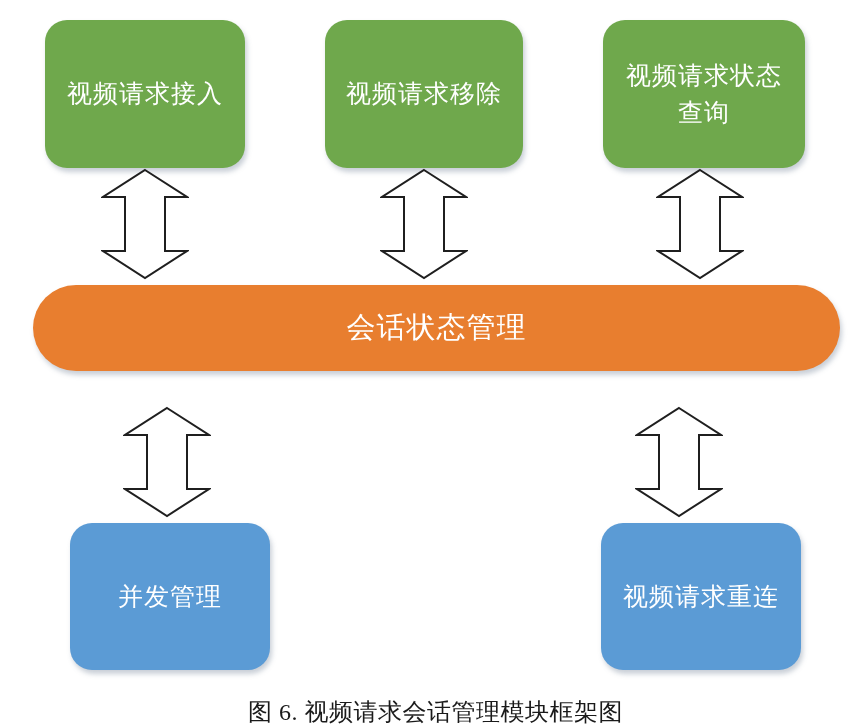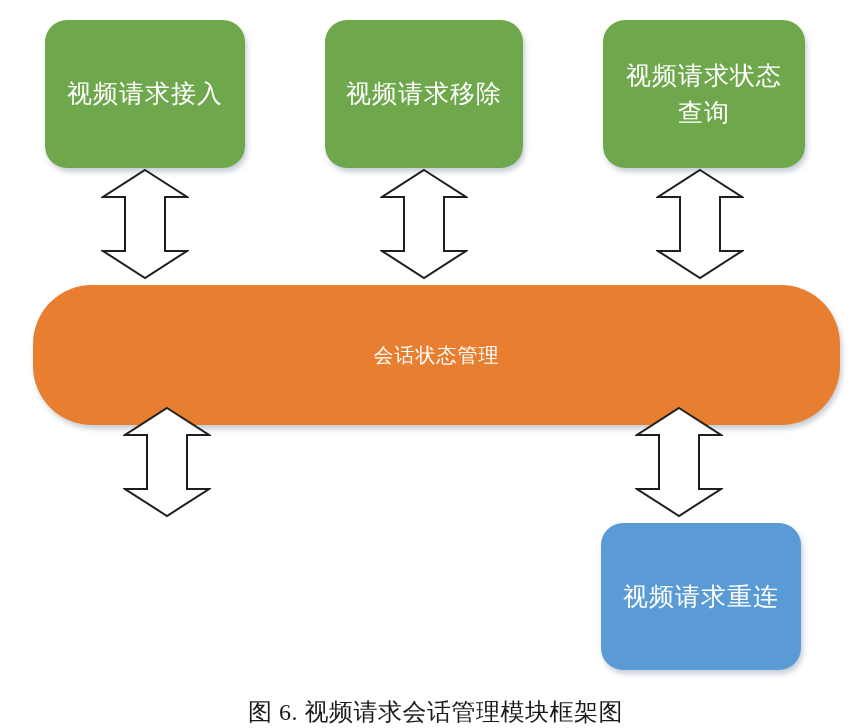--- a/index.html
+++ b/index.html
@@ -35,28 +35,28 @@
   }
   .box.green { background: var(--top-box-fill, #6FA84C); }
   .box.blue  { background: var(--bottom-box-fill, #5B9BD5); }
 
   .box-t1 { left: 45px;  top: 20px; width: 200px; height: 148px; }
   .box-t2 { left: 325px; top: 20px; width: 198px; height: 148px; }
   .box-t3 { left: 603px; top: 20px; width: 202px; height: 148px; }
 
   .bar {
     position: absolute;
-    left: 33px; top: 285px; width: 807px; height: 140px;
+    left: 33px; top: 285px; width: 807px; height: 86px;
     background: var(--center-bar-fill, #E87E2F);
     border-radius: 59px;
     display: flex;
     align-items: center;
     justify-content: center;
     color: var(--box-text, #ffffff);
-    font-size: 20px;
+    font-size: 29px;
     letter-spacing: 1px;
     box-shadow: 2px 4px 5px rgba(100, 118, 140, 0.35);
   }
 
   .box-b1 { left: 70px;  top: 523px; width: 200px; height: 147px; }
   .box-b2 { left: 601px; top: 523px; width: 200px; height: 147px; }
 
   .arrow {
     position: absolute;
     width: 88px;
@@ -115,19 +115,22 @@
     <span>会话状态管理</span>
   </div>
 
   <svg class="arrow arrow-b1" viewBox="0 0 88 112" aria-hidden="true">
     <polygon points="44,2 86,29 64,29 64,83 86,83 44,110 2,83 24,83 24,29 2,29"></polygon>
   </svg>
   <svg class="arrow arrow-b2" viewBox="0 0 88 112" aria-hidden="true">
     <polygon points="44,2 86,29 64,29 64,83 86,83 44,110 2,83 24,83 24,29 2,29"></polygon>
   </svg>
 
+  <div class="box blue box-b1">
+    <span>并发管理</span>
+  </div>
   <div class="box blue box-b2">
     <span>视频请求重连</span>
   </div>
 
   <div class="caption">图 6. 视频请求会话管理模块框架图</div>
 
 </div>
 
 </body></html>

